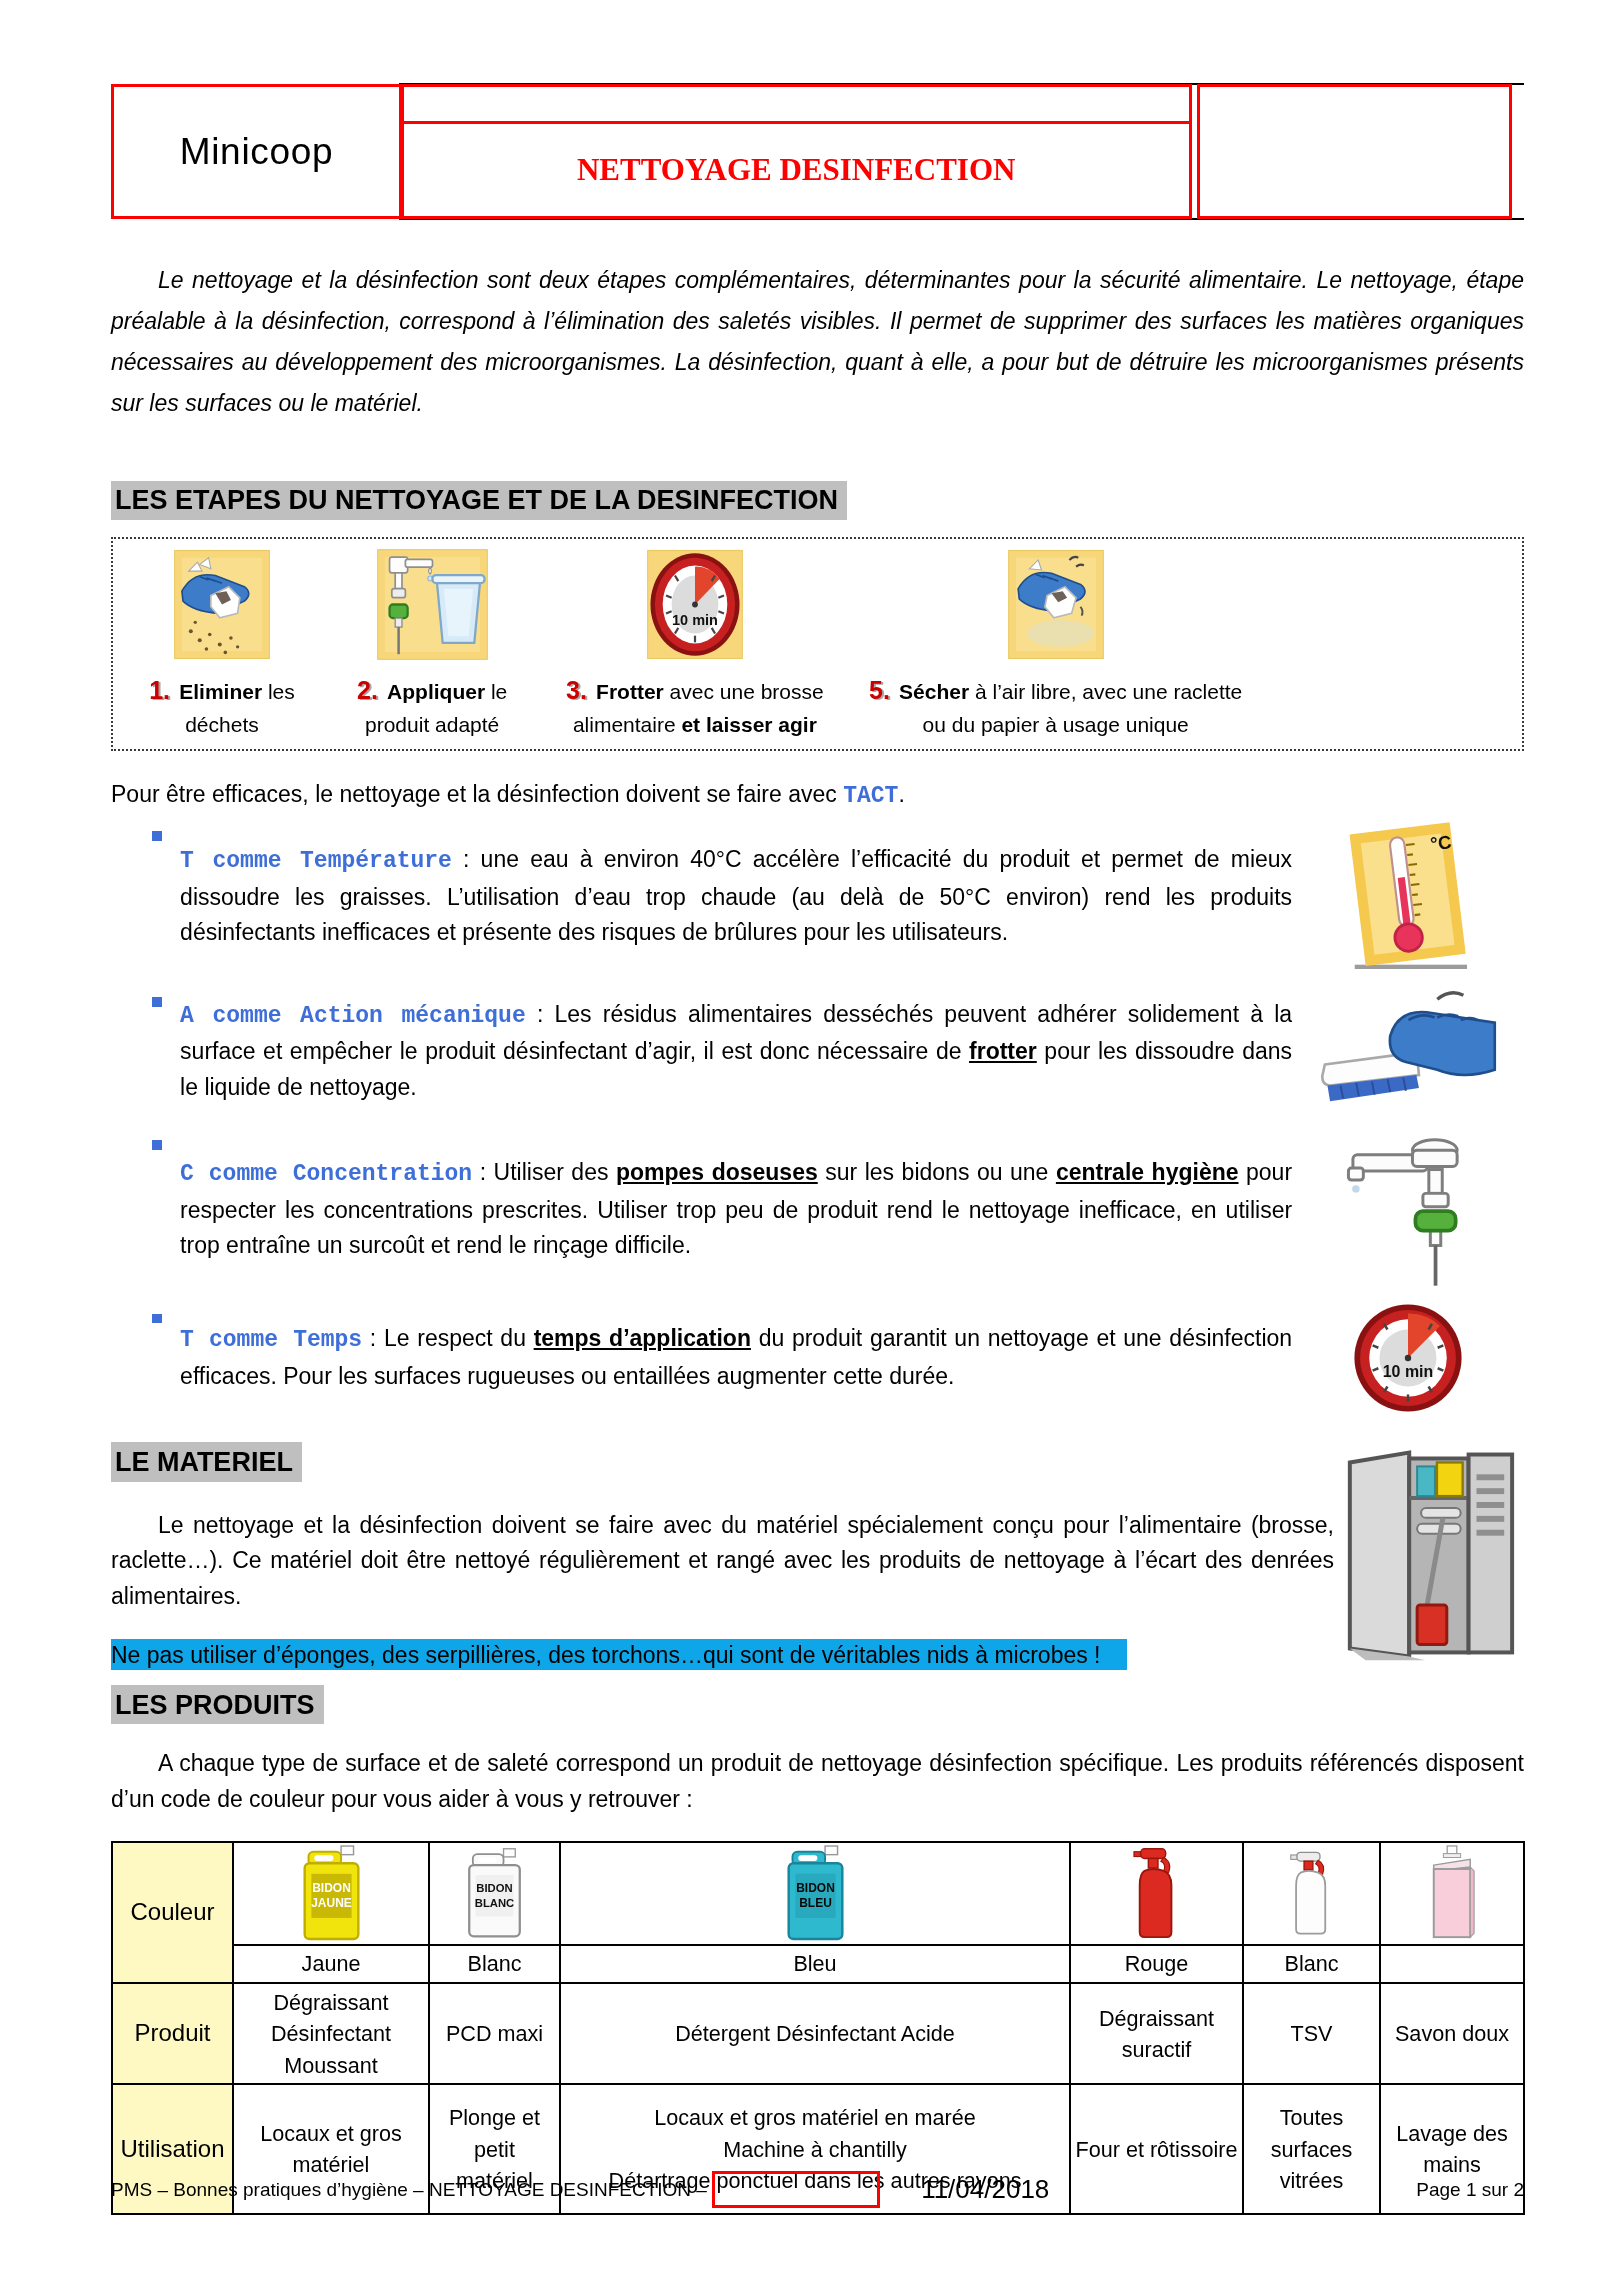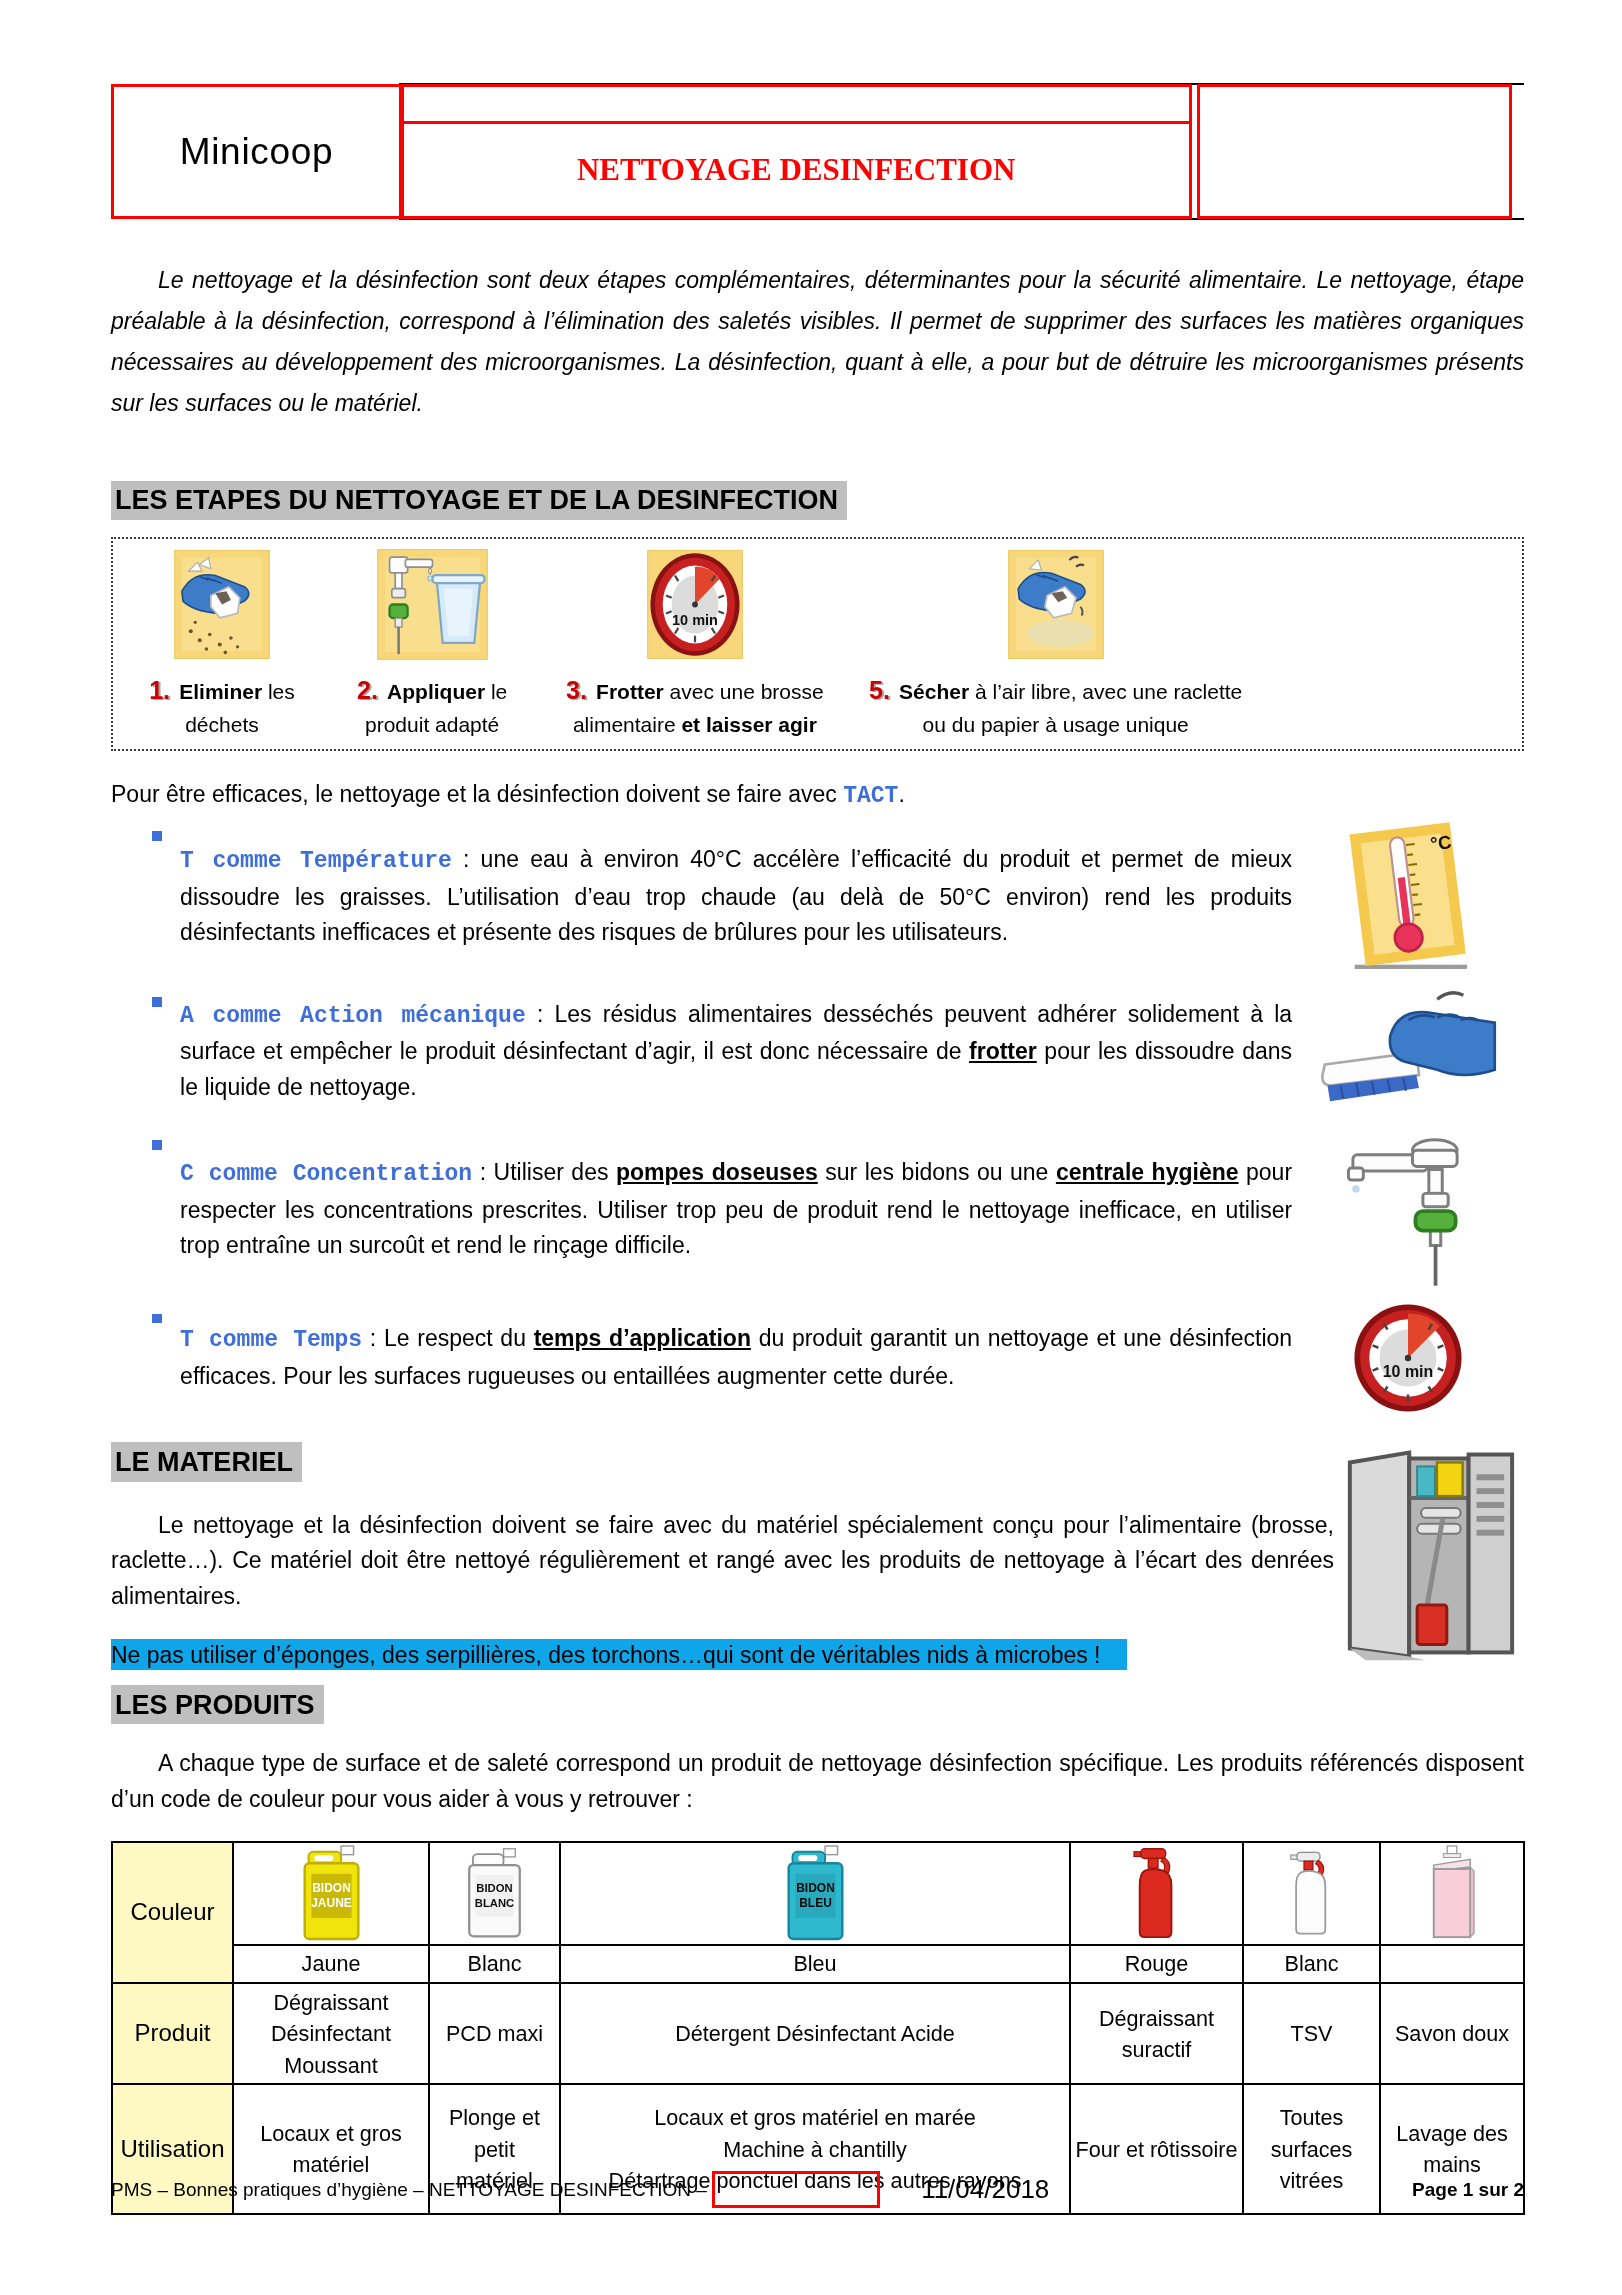--- a/index.html
+++ b/index.html
@@ -63,21 +63,21 @@
   .row-imgs td{height:103px;}
   .row-names td{height:34px;font-size:22px;}
   .row-produit td{height:97px;}
   .row-util td{height:130px;white-space:pre-line;}
 
   
   .footer{position:absolute;left:111px;right:98px;top:2171px;display:flex;align-items:center;}
   .footer-left{font-size:19px;}
   .redact-box{width:162px;height:31px;border:3.3px solid #FF0000;margin-left:5.2px;flex:none;}
   .footer-date{font-size:26px;margin-left:41px;}
-  .footer-page{margin-left:auto;font-size:19px;font-weight:bold;}
+  .footer-page{margin-left:auto;font-size:19px;}
 
   svg{display:block;}
 </style>
 </head>
 <body>
 
 <div class="page">
   <div class="content">
 
     <div class="header">

